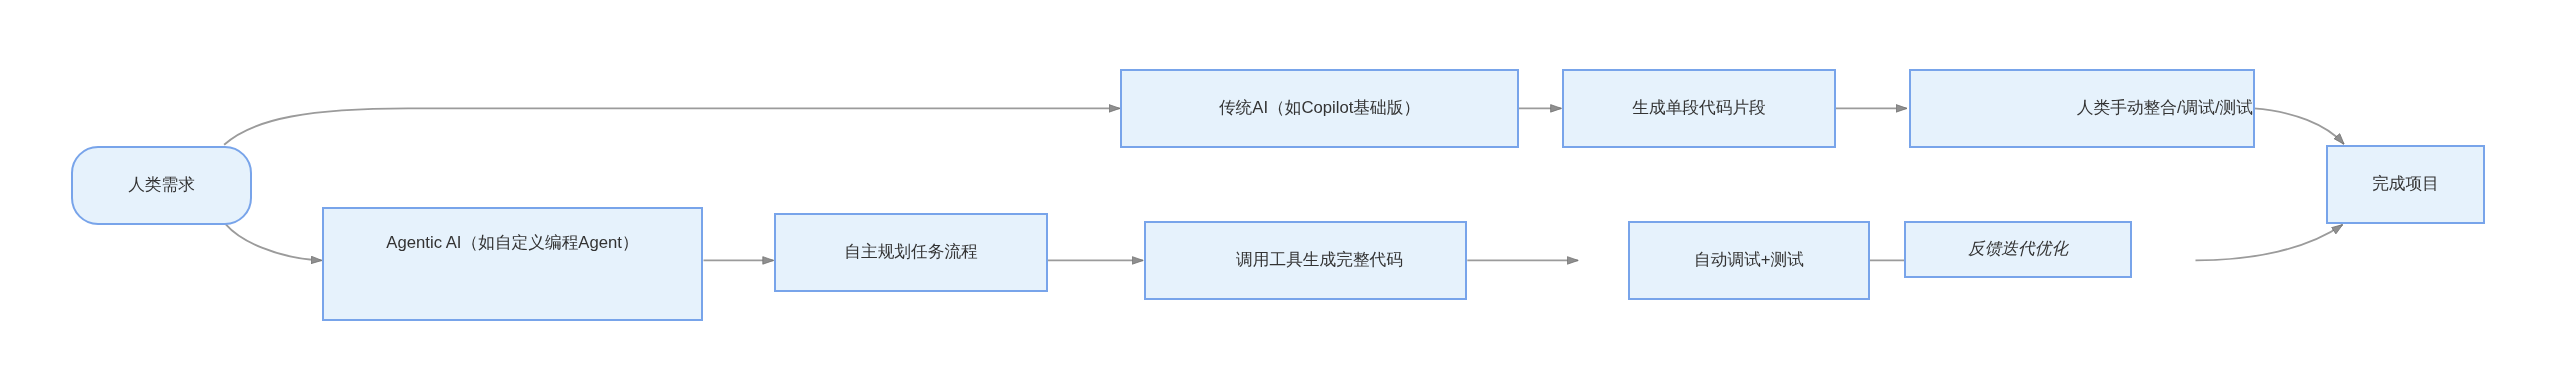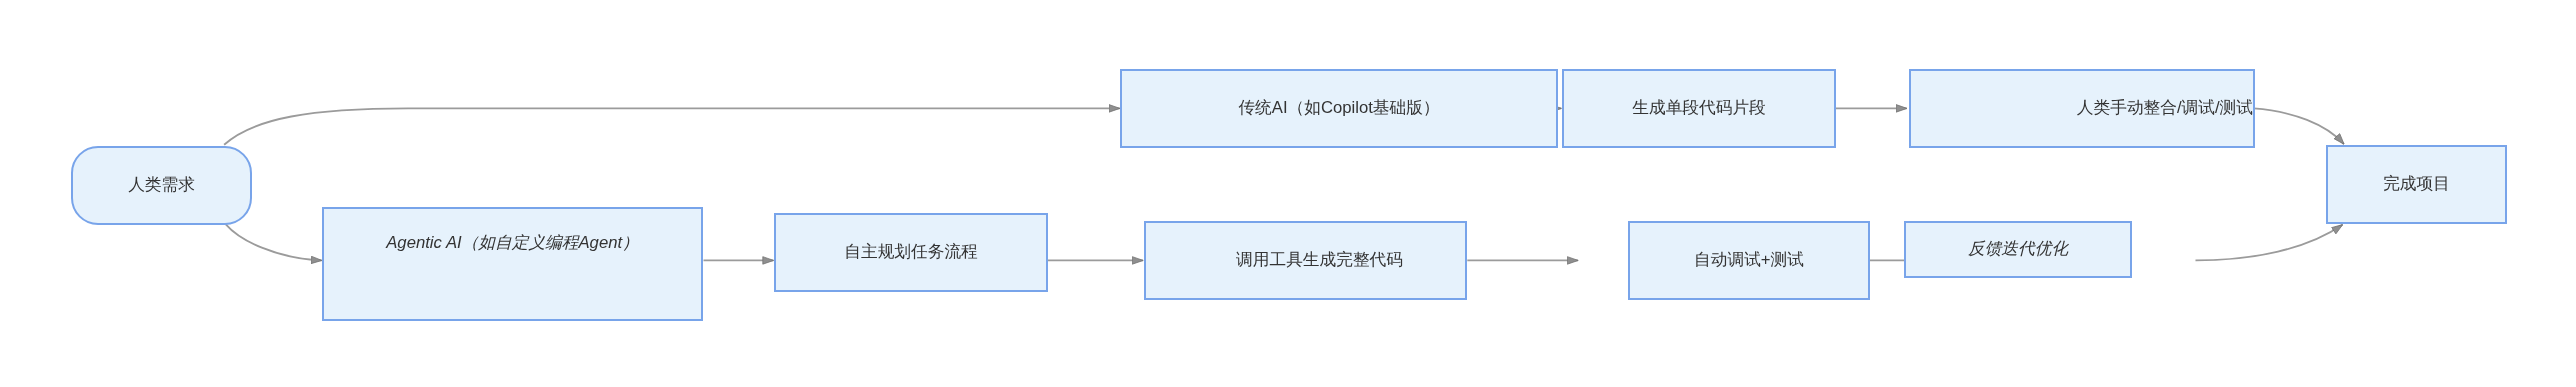--- a/index.html
+++ b/index.html
@@ -45,25 +45,25 @@
     align-items: center;
     justify-content: center;
     text-align: center;
     white-space: nowrap;
   }
   .node--tall {
     align-items: flex-start;
     padding-top: 24px;
   }
   #n-human-need         { left: 71px;   top: 146px; width: 181px; height: 79px; border-radius: 27px; }
-  #n-traditional-ai     { left: 1120px; top: 69px;  width: 438px; height: 79px; }
+  #n-traditional-ai     { left: 1120px; top: 69px;  width: 399px; height: 79px; }
   #n-single-snippet     { left: 1562px; top: 69px;  width: 274px; height: 79px; }
   #n-manual-integration { left: 1909px; top: 69px;  width: 346px; height: 79px; justify-content: flex-end; }
-  #n-complete-project   { left: 2326px; top: 145px; width: 181px; height: 79px; }
-  #n-agentic-ai         { left: 322px;  top: 207px; width: 381px; height: 114px; font-style: italic; }
+  #n-complete-project   { left: 2326px; top: 145px; width: 159px; height: 79px; }
+  #n-agentic-ai         { left: 322px;  top: 207px; width: 381px; height: 114px; }
   #n-plan-tasks         { left: 774px; top: 213px; width: 274px; height: 79px; }
   #n-tool-generate-code { left: 1144px; top: 221px; width: 323px; height: 79px; padding-left: 28px; }
   #n-auto-debug-test    { left: 1580px; top: 221px; width: 242px; height: 79px; margin-left: 48px; }
   #n-feedback-iterate   { left: 1904px; top: 221px; width: 228px; height: 57px; font-style: italic; }
 </style>
 </head>
 <body>
 
 <div class="canvas" style="--bg: #ffffff; --node-fill: #e6f2fc; --node-border: #78a4ea; --edge-line: #9b9b9b; --arrow-fill: #8f8f8f; --arrow-stroke: #6e6e6e; --text: #333333;">
 

